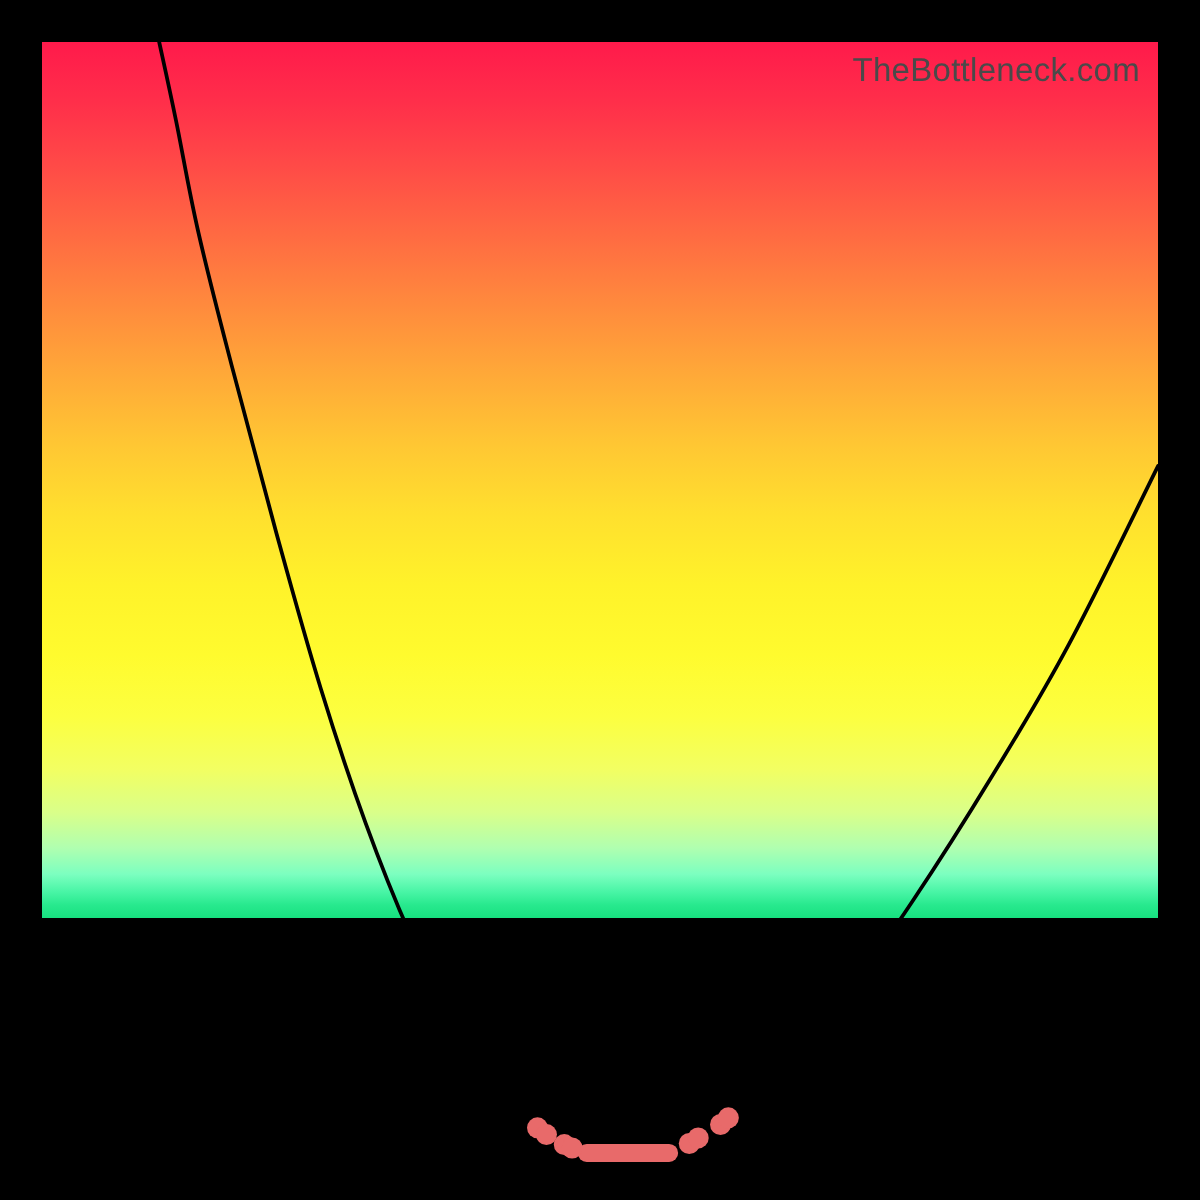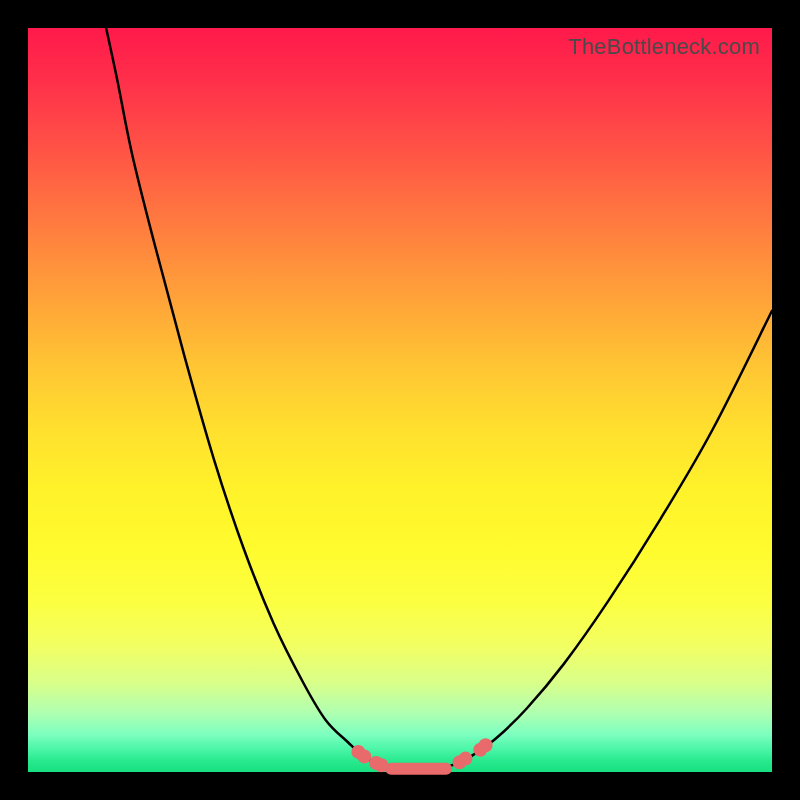--- a/index.html
+++ b/index.html
@@ -15,21 +15,21 @@
     position: relative;
     width: 800px;
     height: 800px;
     background: #000;
   }
   .plot {
     position: absolute;
     left: 28px;
     top: 28px;
     width: 744px;
-    height: 744px;
+    height: 584px;
     background: linear-gradient(to bottom,
       #ff1a4b 0%,
       #ff2f4a 7%,
       #ff4a47 14%,
       #ff6a42 22%,
       #ff8a3d 30%,
       #ffa938 38%,
       #ffc733 46%,
       #ffe02e 54%,
       #fff22a 62%,

